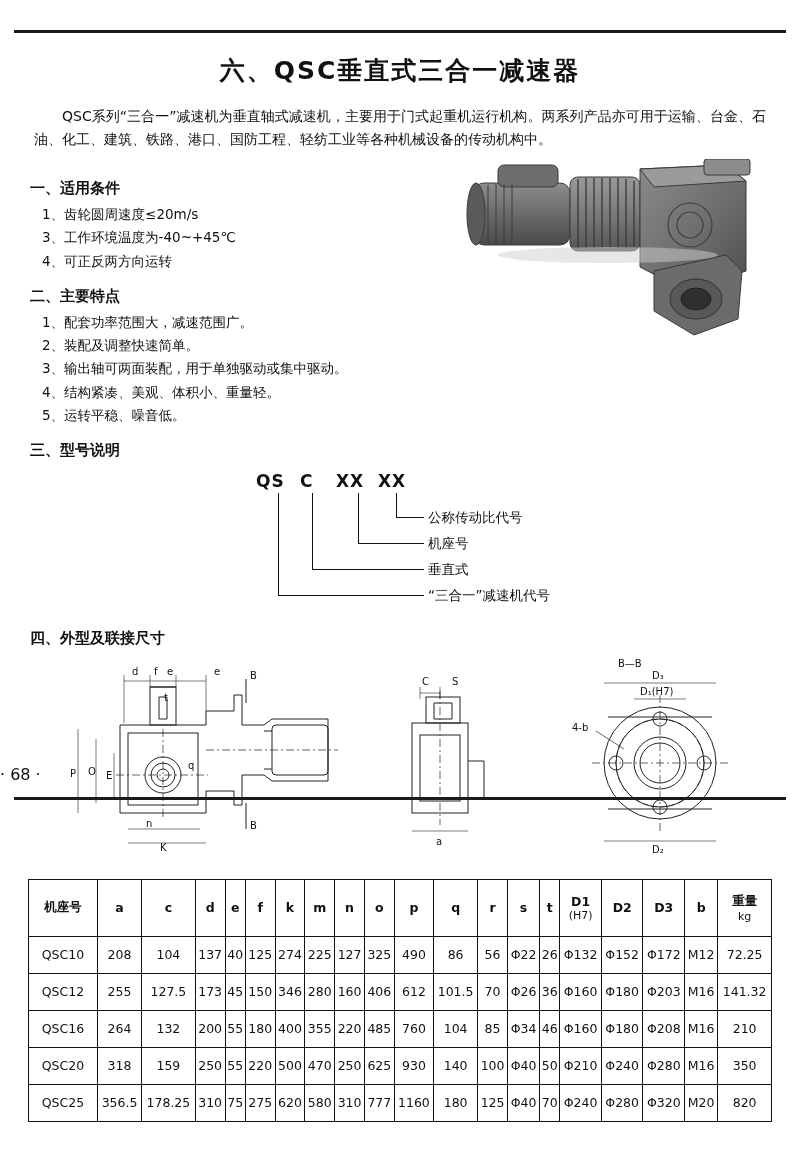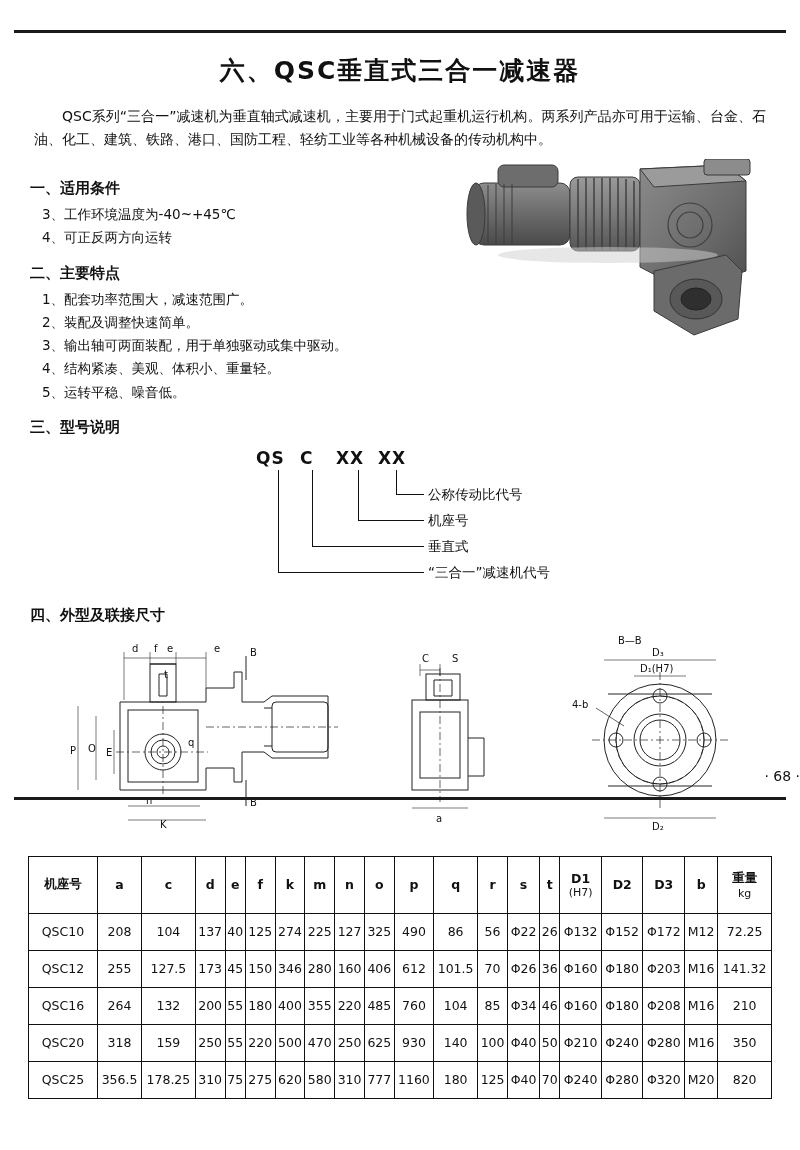--- a/index.html
+++ b/index.html
@@ -116,22 +116,22 @@
   }
   table.spec .sub{
     display:block;
     font-size:11px;
     font-weight:normal;
   }
   .colw-model{width:68px;}
   .pagenum{
     position:absolute;
     bottom:24px;left:0;right:0;
-    text-align:right;
-    font-size:14px;
+    text-align:left;
+    font-size:16px;
   }
   .bottom-rule{
     position:absolute;left:14px;right:14px;bottom:8px;
     border-top:3px solid #1a1a1a;
   }
 </style>
 </head>
 <body>
 
 <div class="page">
@@ -140,20 +140,21 @@
 
   <h1 class="title">六、QSC垂直式三合一减速器</h1>
 
   <p class="intro"><span class="indent"></span><span>QSC系列“三合一”减速机为垂直轴式减速机，主要用于门式起重机运行机构。两系列产品亦可用于运输、台金、石油、化工、建筑、铁路、港口、国防工程、轻纺工业等各种机械设备的传动机构中。</span></p>
 
   <div class="two-col">
     <div class="left">
 
       <h2 class="sec">一、适用条件</h2>
       <ul class="items">
+        <li>1、齿轮圆周速度≤20m/s</li>
         <li>3、工作环境温度为-40~+45℃</li>
         <li>4、可正反两方向运转</li>
       </ul>
 
       <h2 class="sec">二、主要特点</h2>
       <ul class="items">
         <li>1、配套功率范围大，减速范围广。</li>
         <li>2、装配及调整快速简单。</li>
         <li>3、输出轴可两面装配，用于单独驱动或集中驱动。</li>
         <li>4、结构紧凑、美观、体积小、重量轻。</li>

